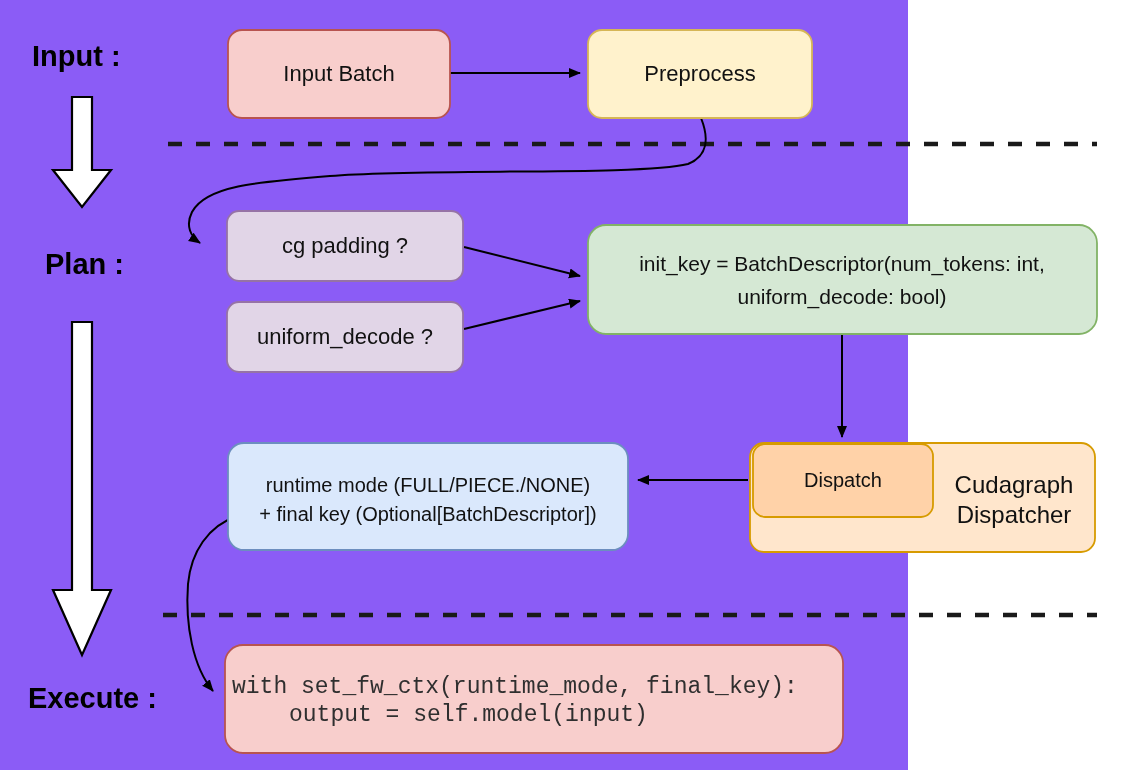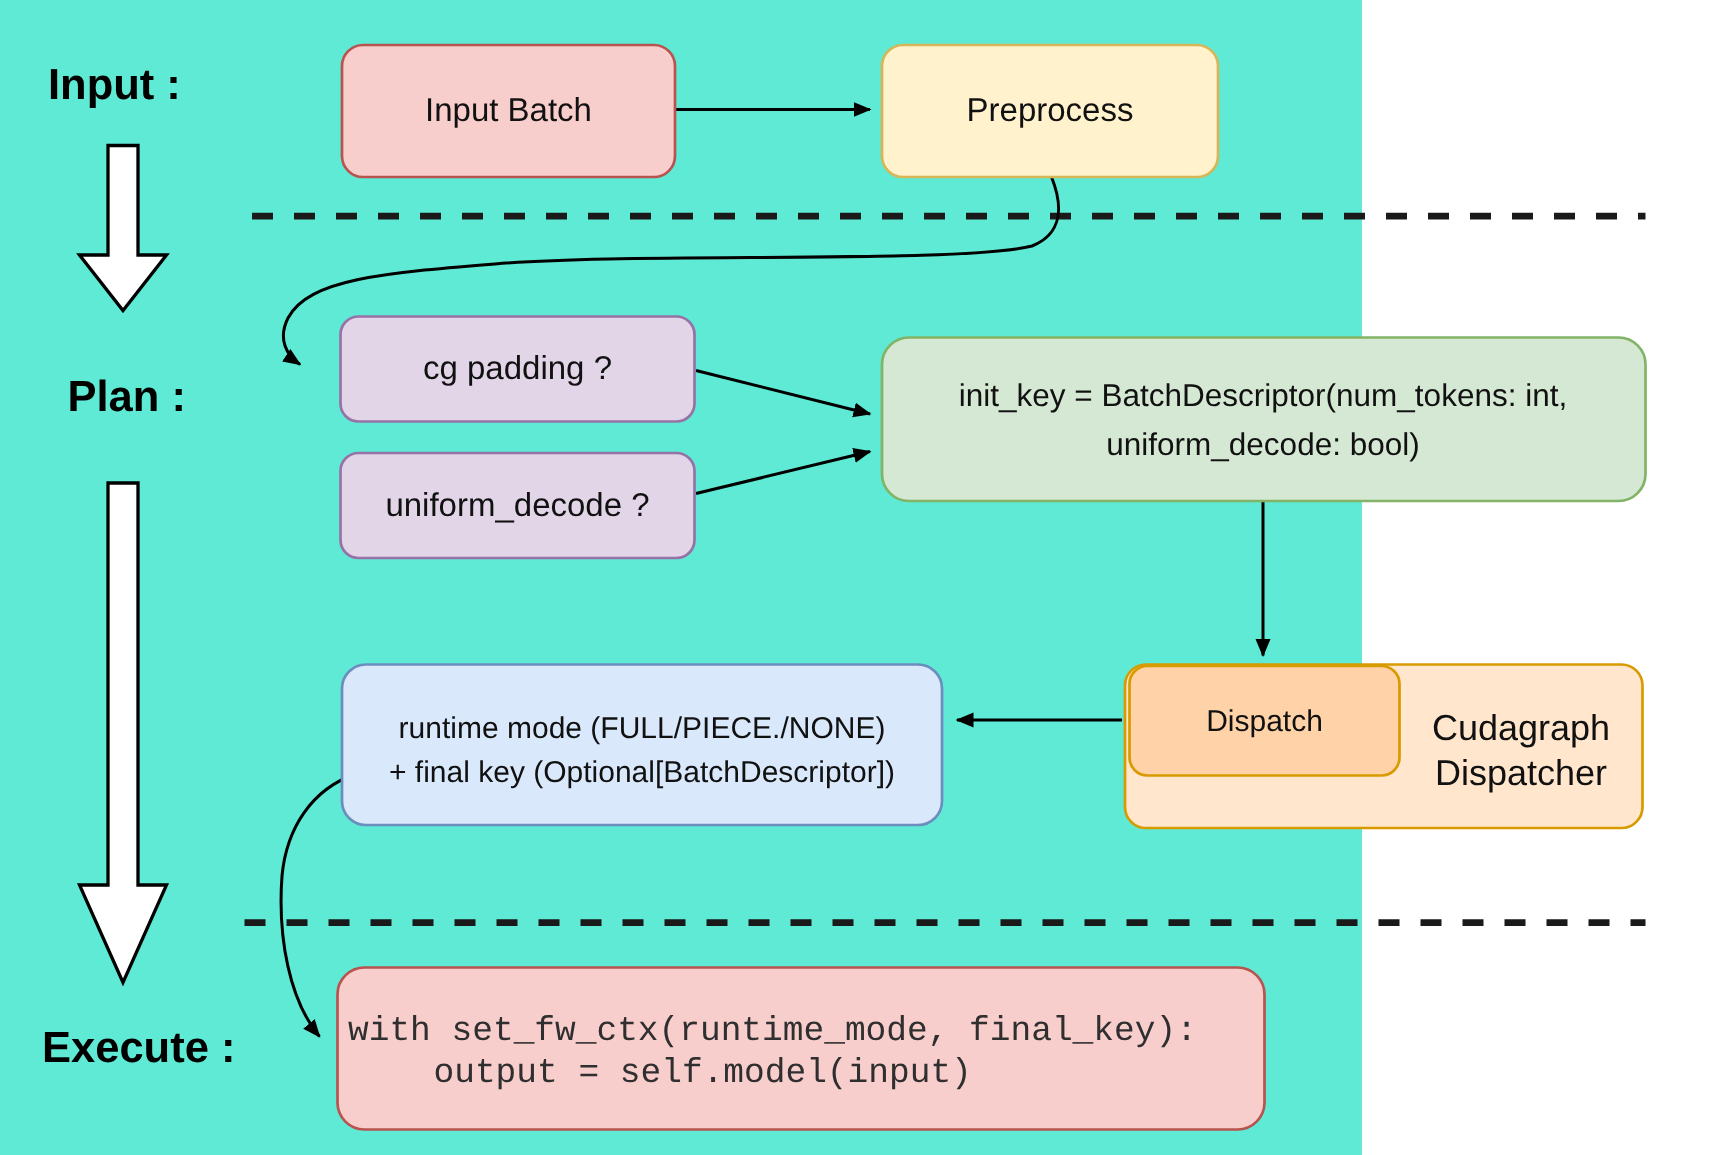--- a/index.html
+++ b/index.html
@@ -1,16 +1,16 @@
 <!DOCTYPE html>
 <html><head>
 <meta charset="utf-8">
 <style>
   html, body { margin: 0; padding: 0; background: #ffffff; }
-  .page { width: 908px; height: 770px; position: relative; background: #5eead4; }
+  .page { width: 908px; height: 770px; position: relative; background: #8b5cf6; }
   svg { display: block; }
   .stage-label {
     font-family: "Liberation Sans", sans-serif;
     font-size: 29px;
     font-weight: 700;
     fill: #000000;
   }
   .bt {
     font-family: "Liberation Sans", sans-serif;
     fill: #111111;

